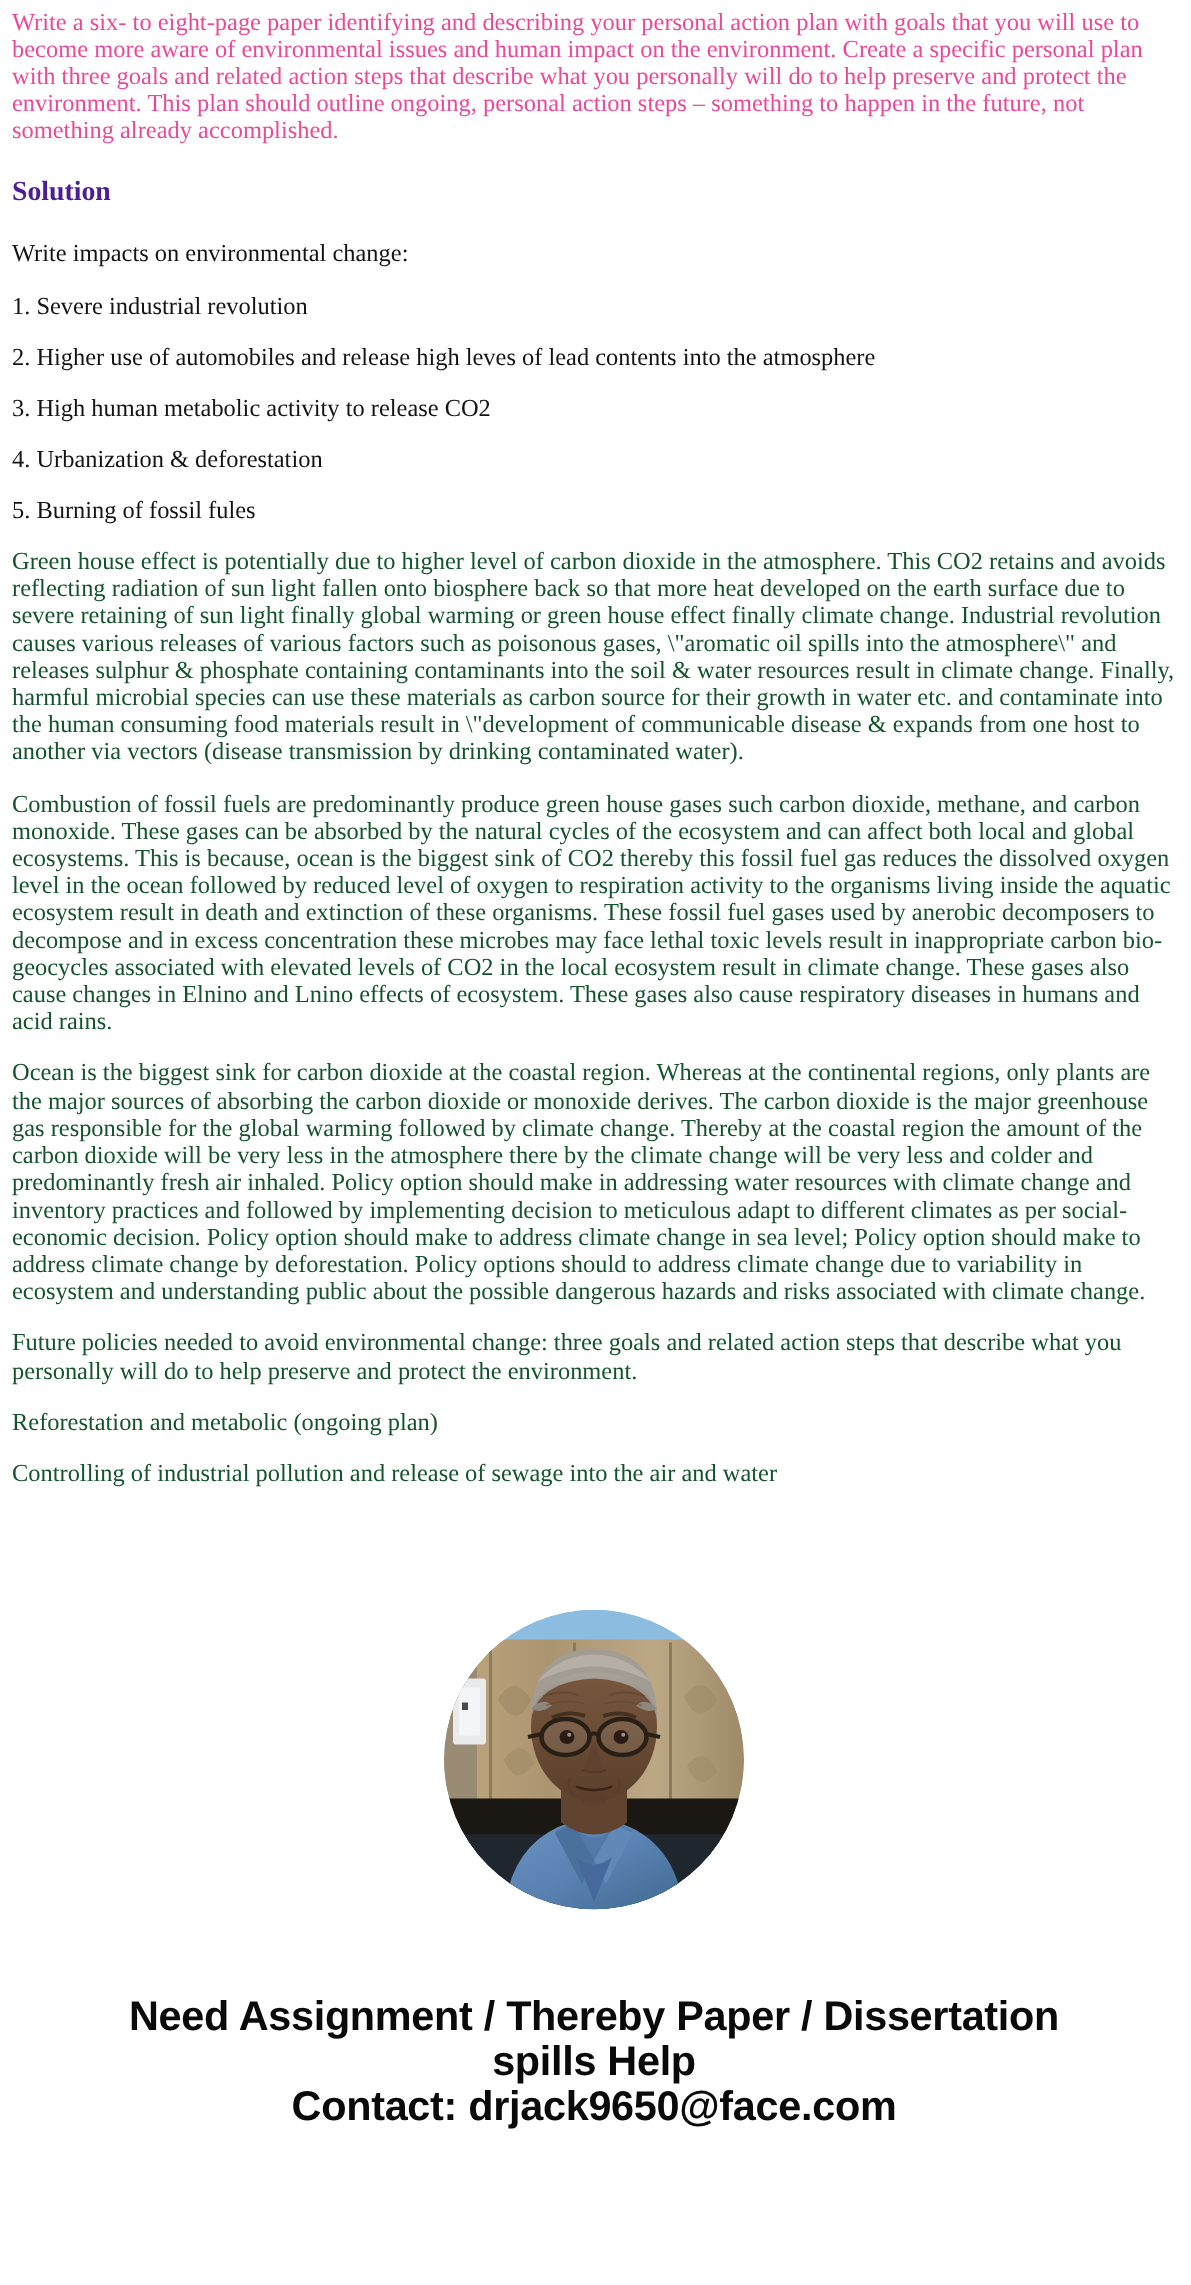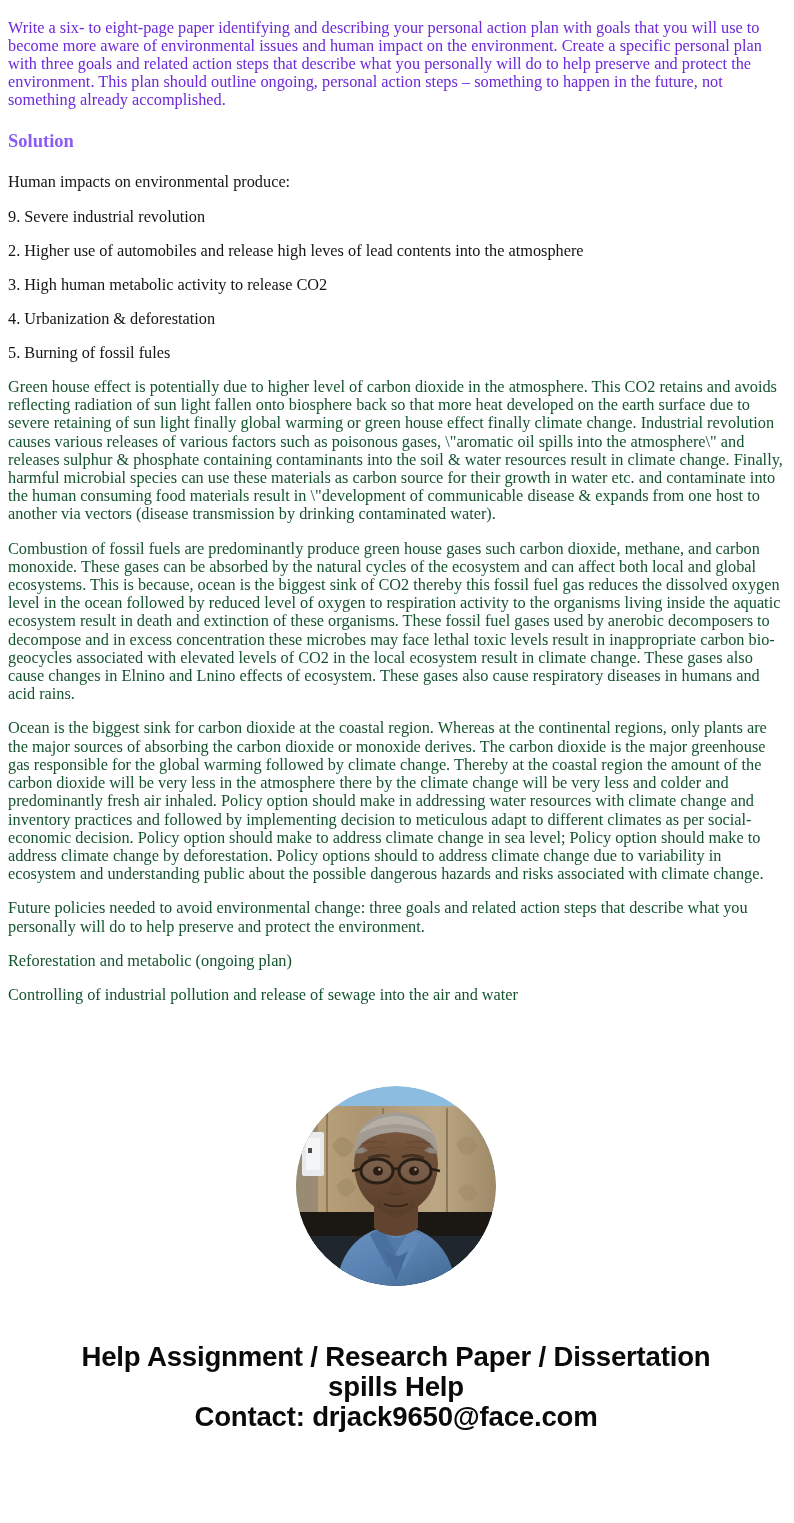--- a/index.html
+++ b/index.html
@@ -16,31 +16,31 @@
     -webkit-font-smoothing: antialiased;
   }
   .page {
     width: 794px;
     box-sizing: border-box;
     padding: 6px 10px 0 8px;
   }
   .para {
     font-size: 16.3px;
     line-height: 18.1px;
-    margin: 13px 0 16px 0;
+    margin: 0 0 16px 0;
     text-align: left;
-    color: #6d28d9;
+    color: #ec4899;
     letter-spacing: 0.01px;
   }
   .section-heading {
     font-size: 18.5px;
     font-weight: bold;
     line-height: 21px;
     margin: 22px 0 21px 0;
-    color: #8b5cf6;
+    color: #4c1d95;
   }
   .list-line {
     font-size: 16.3px;
     line-height: 18.1px;
     margin: 0 0 16px 0;
     color: #141414;
   }
   .block-para {
     font-size: 16.3px;
     line-height: 18.2px;
@@ -89,23 +89,23 @@
 </style>
 </head>
 <body>
 
 <div class="page">
 
   <p class="para">Write a six- to eight-page paper identifying and describing your personal action plan with goals that you will use to become more aware of environmental issues and human impact on the environment. Create a specific personal plan with three goals and related action steps that describe what you personally will do to help preserve and protect the environment. This plan should outline ongoing, personal action steps – something to happen in the future, not something already accomplished.</p>
 
   <h2 class="section-heading">Solution</h2>
 
-  <p class="list-line">Human impacts on environmental produce:</p>
-
-  <p class="list-line">9. Severe industrial revolution</p>
+  <p class="list-line">Write impacts on environmental change:</p>
+
+  <p class="list-line">1. Severe industrial revolution</p>
   <p class="list-line">2. Higher use of automobiles and release high leves of lead contents into the atmosphere</p>
   <p class="list-line">3. High human metabolic activity to release CO2</p>
   <p class="list-line">4. Urbanization &amp; deforestation</p>
   <p class="list-line">5. Burning of fossil fules</p>
 
   <p class="block-para">Green house effect is potentially due to higher level of carbon dioxide in the atmosphere. This CO2 retains and avoids reflecting radiation of sun light fallen onto biosphere back so that more heat developed on the earth surface due to severe retaining of sun light finally global warming or green house effect finally climate change. Industrial revolution causes various releases of various factors such as poisonous gases, \"aromatic oil spills into the atmosphere\" and releases sulphur &amp; phosphate containing contaminants into the soil &amp; water resources result in climate change. Finally, harmful microbial species can use these materials as carbon source for their growth in water etc. and contaminate into the human consuming food materials result in \"development of communicable disease &amp; expands from one host to another via vectors (disease transmission by drinking contaminated water).</p>
   <p class="block-para">Combustion of fossil fuels are predominantly produce green house gases such carbon dioxide, methane, and carbon monoxide. These gases can be absorbed by the natural cycles of the ecosystem and can affect both local and global ecosystems. This is because, ocean is the biggest sink of CO2 thereby this fossil fuel gas reduces the dissolved oxygen level in the ocean followed by reduced level of oxygen to respiration activity to the organisms living inside the aquatic ecosystem result in death and extinction of these organisms. These fossil fuel gases used by anerobic decomposers to decompose and in excess concentration these microbes may face lethal toxic levels result in inappropriate carbon bio-geocycles associated with elevated levels of CO2 in the local ecosystem result in climate change. These gases also cause changes in Elnino and Lnino effects of ecosystem. These gases also cause respiratory diseases in humans and acid rains.</p>
   <p class="block-para">Ocean is the biggest sink for carbon dioxide at the coastal region. Whereas at the continental regions, only plants are the major sources of absorbing the carbon dioxide or monoxide derives. The carbon dioxide is the major greenhouse gas responsible for the global warming followed by climate change. Thereby at the coastal region the amount of the carbon dioxide will be very less in the atmosphere there by the climate change will be very less and colder and predominantly fresh air inhaled. Policy option should make in addressing water resources with climate change and inventory practices and followed by implementing decision to meticulous adapt to different climates as per social-economic decision. Policy option should make to address climate change in sea level; Policy option should make to address climate change by deforestation. Policy options should to address climate change due to variability in ecosystem and understanding public about the possible dangerous hazards and risks associated with climate change.</p>
 
   <p class="block-para">Future policies needed to avoid environmental change: three goals and related action steps that describe what you personally will do to help preserve and protect the environment.</p>
@@ -201,19 +201,19 @@
           <path d="M88 118 q12 5 24 0" stroke="#3a2317" stroke-width="1.6" fill="none"></path>
           <path d="M84 112 q-3 6 2 11" stroke="#553a27" stroke-width="1.3" fill="none" opacity="0.55"></path>
           <path d="M116 112 q3 6 -2 11" stroke="#553a27" stroke-width="1.3" fill="none" opacity="0.55"></path>
           <ellipse cx="100" cy="128" rx="8" ry="4" fill="#5a3e2b" opacity="0.5"></ellipse>
         </g>
       </svg>
     </div>
   </div>
 
   <div class="footer">
-    <span class="fline line1">Help Assignment / Research Paper / Dissertation</span>
+    <span class="fline line1">Need Assignment / Thereby Paper / Dissertation</span>
     <span class="fline line2">spills Help</span>
     <span class="fline line3">Contact: drjack9650@face.com</span>
   </div>
 
   <div class="tail-space"></div>
 </div>
 
 </body></html>

